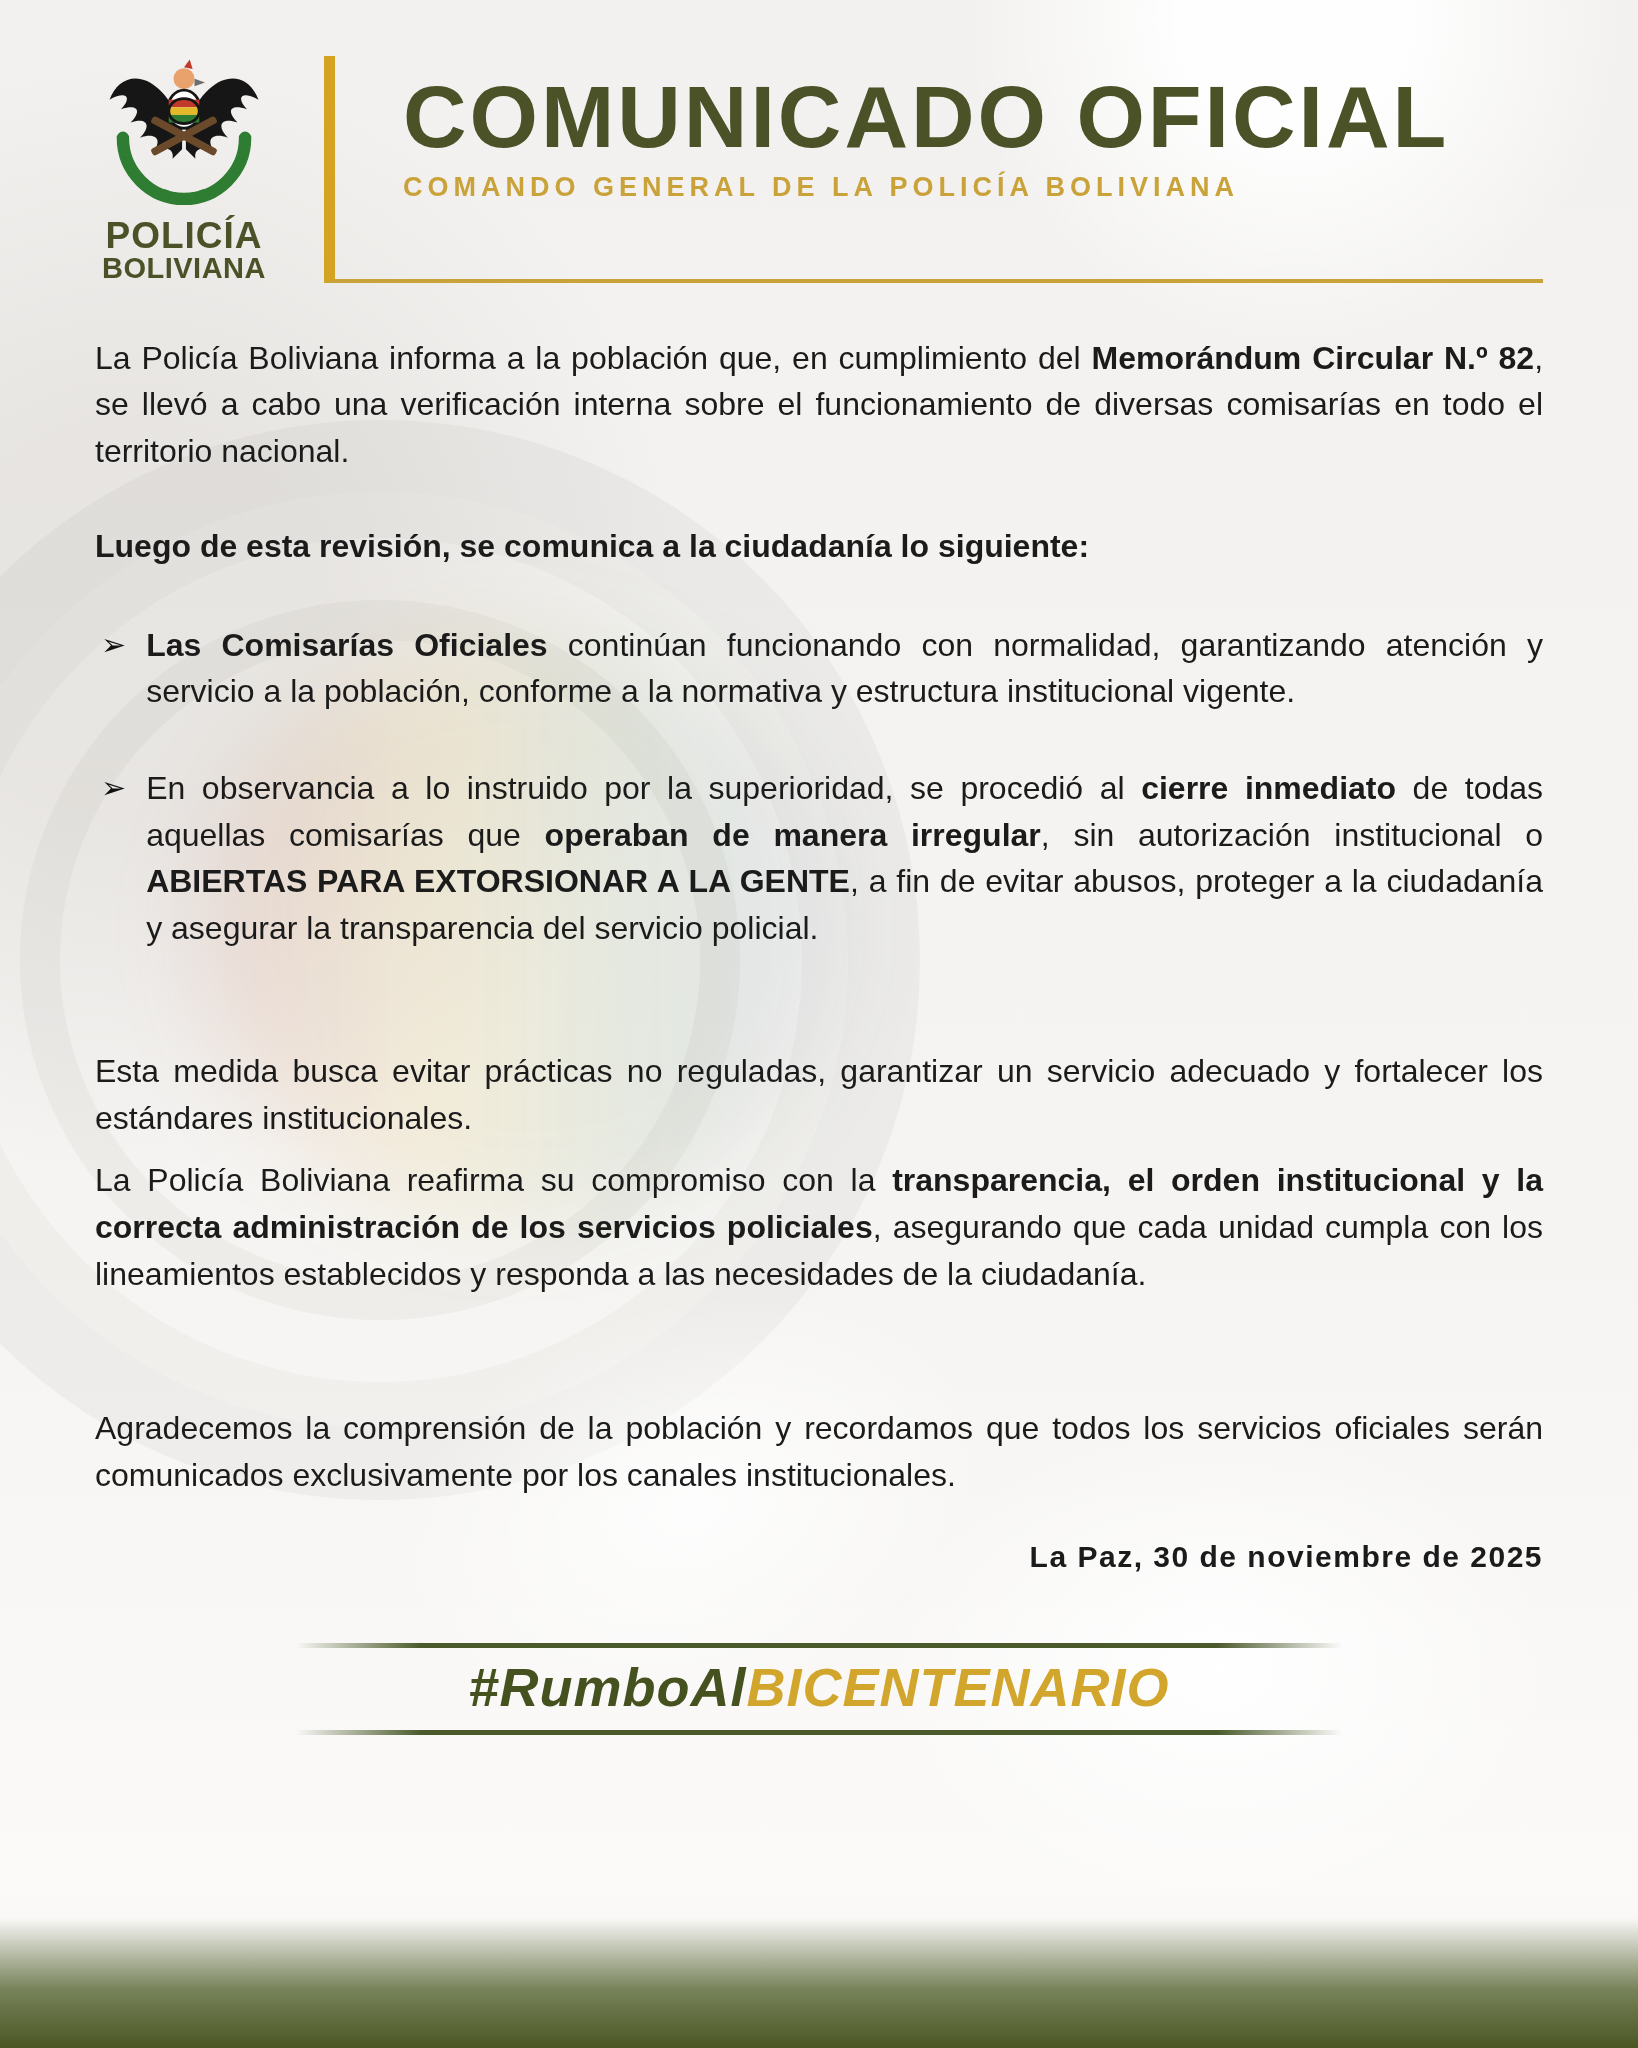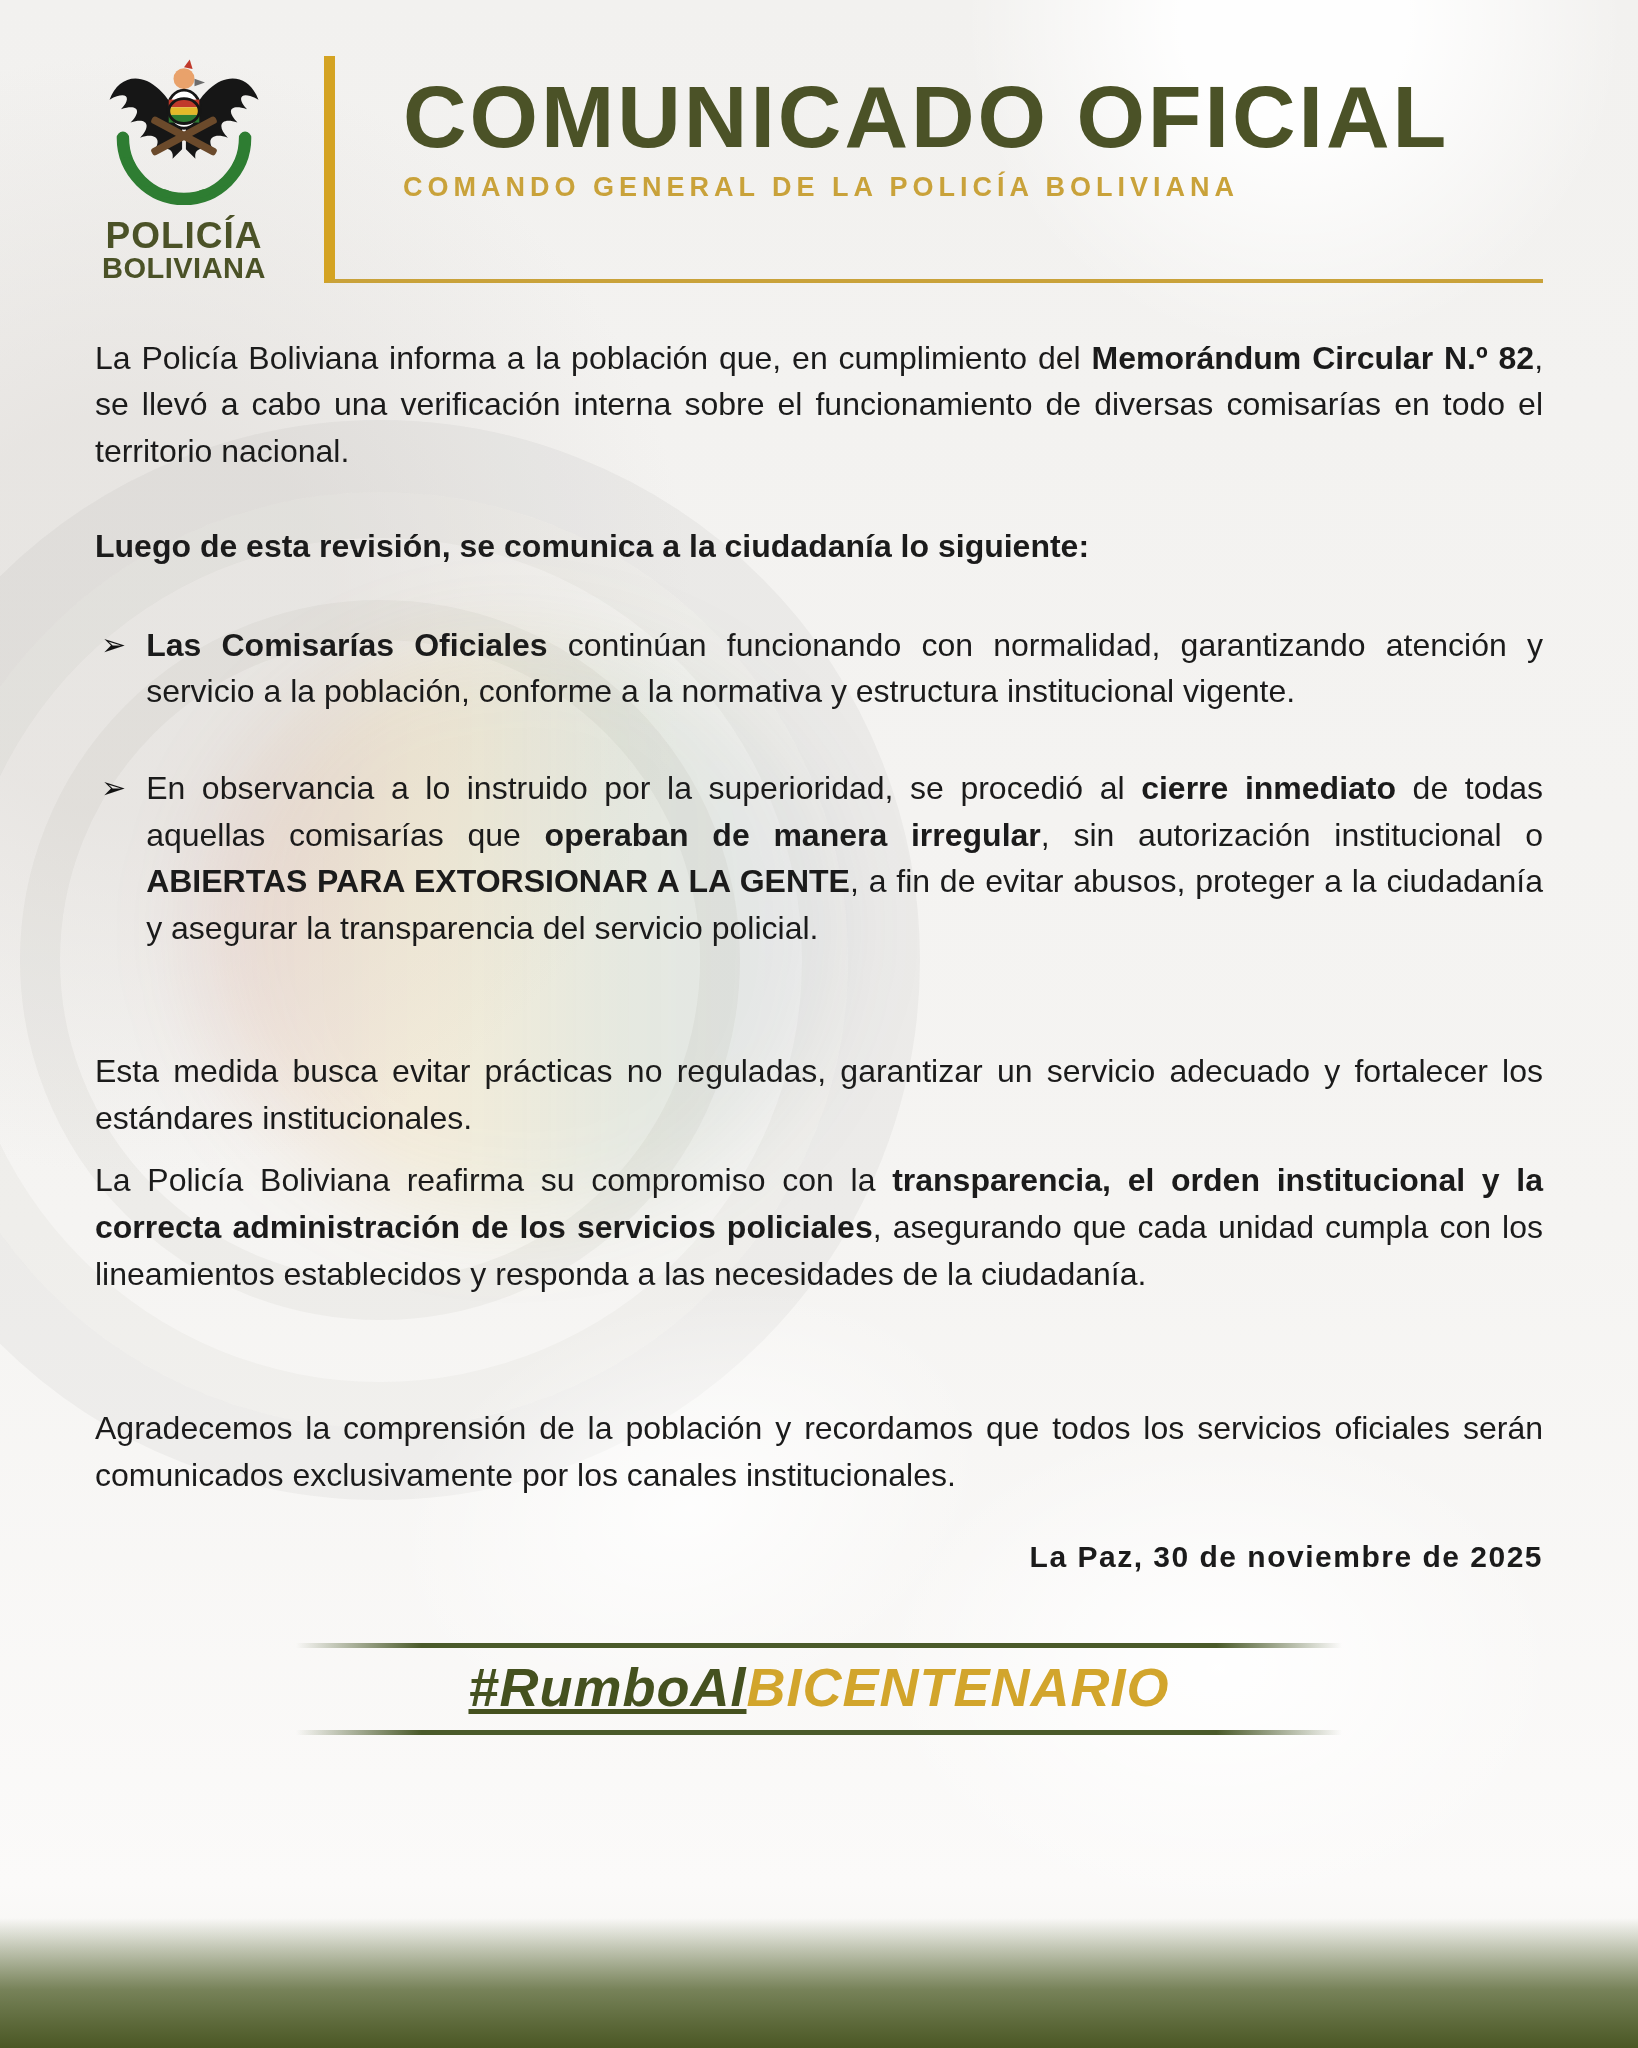--- a/index.html
+++ b/index.html
@@ -93,21 +93,21 @@
 
   b, strong { font-weight:700; }
 
   
   .footer { position:relative; width:1046px; margin:64px auto 0 auto; text-align:center; }
   .rule {
     height:5px;
     background:linear-gradient(90deg, rgba(74,90,42,0) 0%, #4a5a2a 12%, #4a5a2a 88%, rgba(74,90,42,0) 100%);
   }
   .hashtag { font-style:italic; font-weight:700; font-size:54px; padding:8px 0 12px 0; letter-spacing:1px; }
-  .hashtag .prefix { color:#45511f;text-decoration:underline; }
+  .hashtag .prefix { color:#45511f; }
   .hashtag .emph { color:#d2a52c; font-weight:700; }
 
   .bottom-fade {
     position:absolute; left:0; right:0; bottom:0; height:130px;
     background:linear-gradient(180deg, rgba(77,92,38,0) 0%, rgba(77,92,38,0.75) 55%, #4a5724 100%);
   }
 </style>
 </head>
 <body>
 

